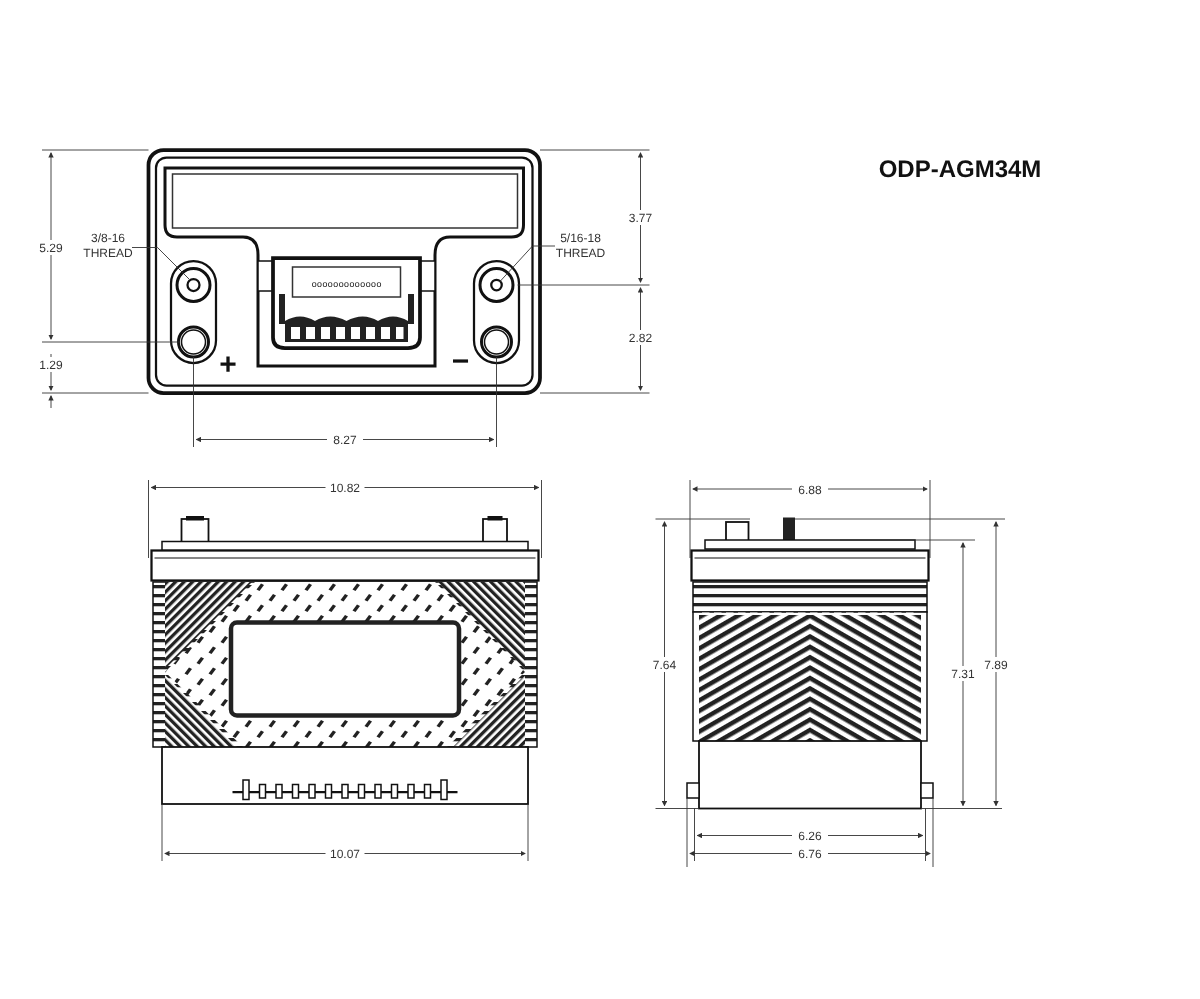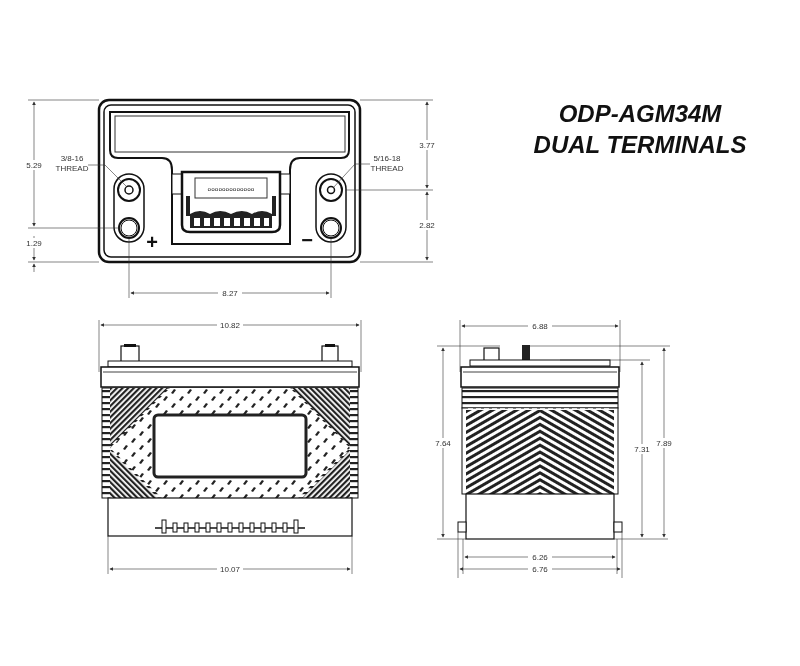--- a/index.html
+++ b/index.html
@@ -1,19 +1,19 @@
 <!DOCTYPE html>
 <html><head>
 <meta charset="utf-8">
 <style>
   html,body{margin:0;padding:0;background:#ffffff;}
   body{width:800px;height:666px;position:relative;overflow:hidden;font-family:"Liberation Sans",sans-serif;}
   svg{position:absolute;left:0;top:0;}
   .dim{font-family:"Liberation Sans",sans-serif;font-size:8px;fill:#333;}
-  .title-block{position:absolute;left:505px;top:98px;width:270px;text-align:center;font-family:"Liberation Sans",sans-serif;font-weight:bold;font-size:24px;line-height:31px;color:#111;font-style:italic;}
+  .title-block{position:absolute;left:505px;top:98px;width:270px;text-align:center;font-family:"Liberation Sans",sans-serif;font-weight:bold;font-size:16px;line-height:31px;color:#111;}
   .title-block div{white-space:nowrap;}
 </style>
 </head>
 <body>
 
 <svg width="800" height="666" viewBox="0 0 800 666">
   <defs>
     <marker id="arr" markerWidth="6" markerHeight="6" refX="5" refY="3" orient="auto-start-reverse">
       <path d="M0,0 L6,3 L0,6 z" fill="#333"></path>
     </marker>
@@ -227,14 +227,13 @@
     <rect x="528" y="552" width="24" height="10" fill="#fff"></rect>
     <text class="dim" x="540" y="560" text-anchor="middle">6.26</text>
     <line x1="460" y1="569" x2="620" y2="569" stroke="#333" stroke-width="0.6" marker-start="url(#arr)" marker-end="url(#arr)"></line>
     <rect x="528" y="564" width="24" height="10" fill="#fff"></rect>
     <text class="dim" x="540" y="572" text-anchor="middle">6.76</text>
   </g>
 </svg>
 
 <div class="title-block">
   <div>ODP-AGM34M</div>
-  <div>DUAL TERMINALS</div>
 </div>
 
 </body></html>

